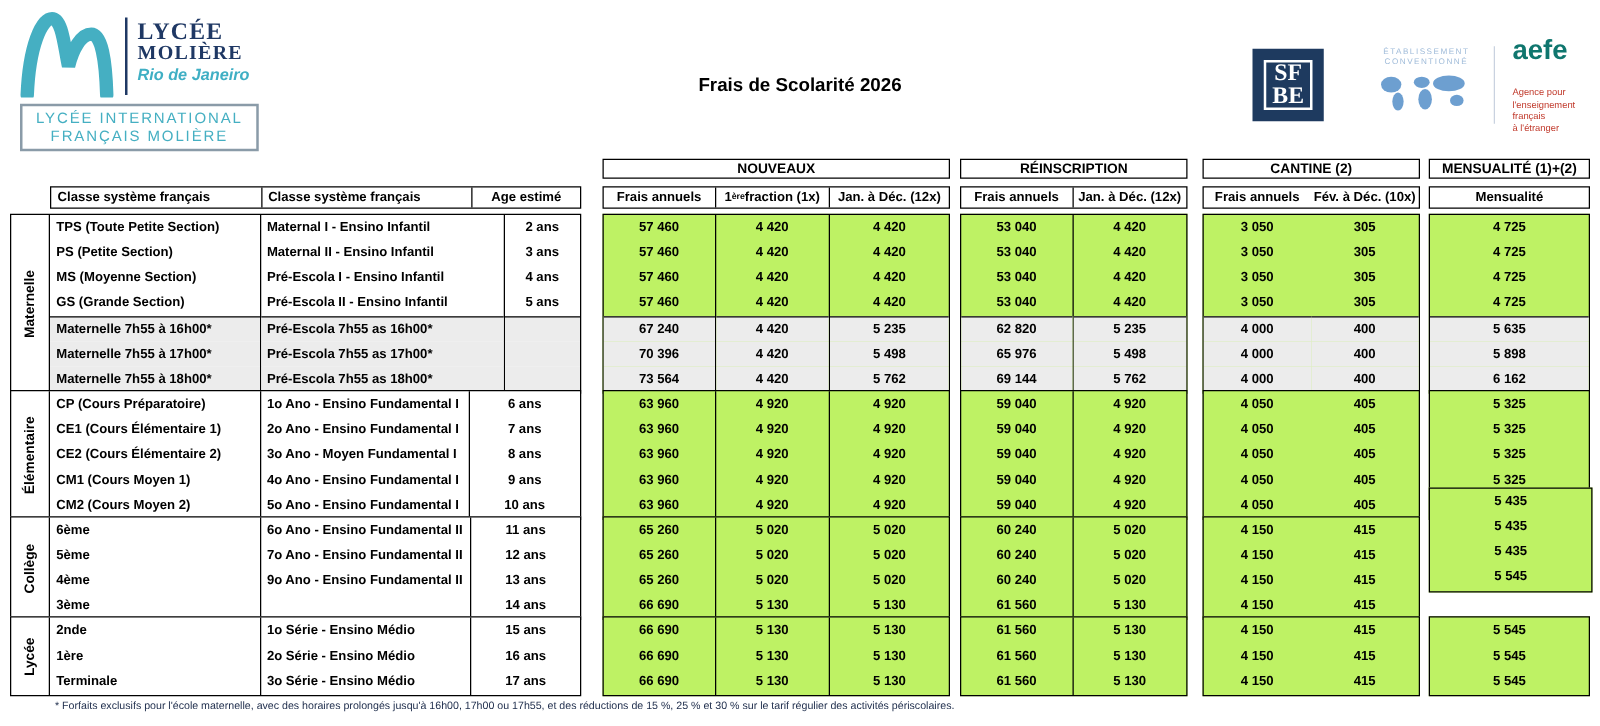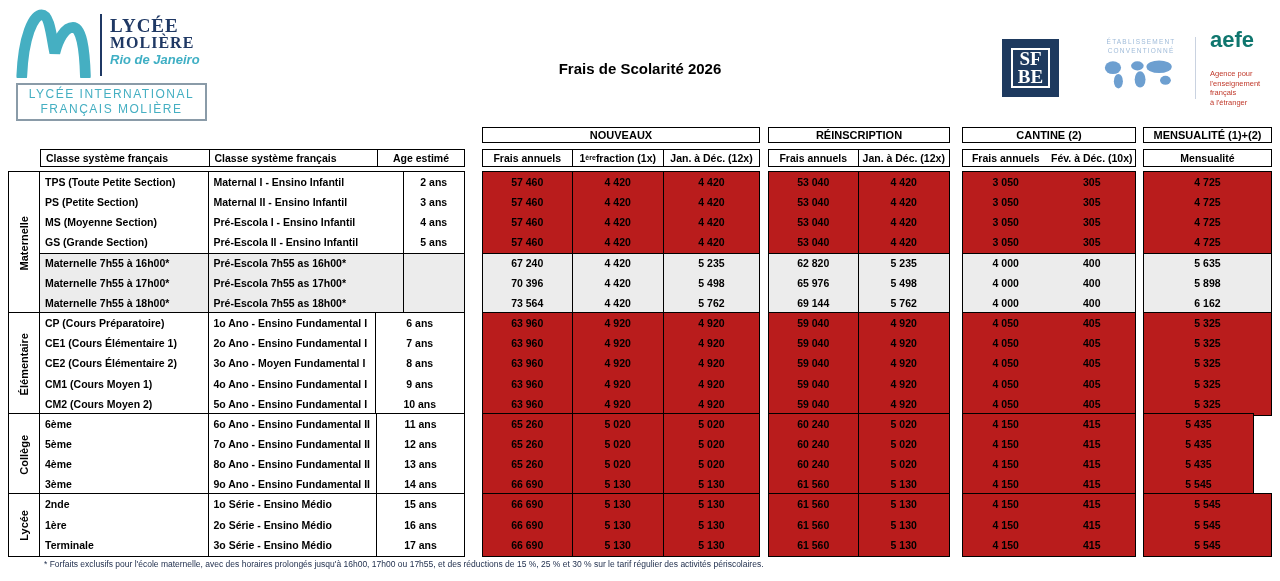--- a/index.html
+++ b/index.html
@@ -50,21 +50,21 @@
   .gx0{left:482px;width:278px;} .gx1{left:768px;width:182px;}
   .gx2{left:962px;width:174px;} .gx3{left:1143px;width:129px;}
   .lhx{left:40px;width:425px;}
 
   
   .sec-left{position:absolute;left:8px;width:457px;border:1.5px solid #000;box-sizing:border-box;
             background:#fff;display:flex;}
   .sec-label{width:30px;border-right:1.5px solid #000;display:flex;align-items:center;justify-content:center;}
   .sec-label span{writing-mode:vertical-rl;transform:rotate(180deg);font-weight:bold;font-size:11px;white-space:nowrap;}
   .sec-col{display:flex;flex-direction:column;box-sizing:border-box;}
-  .sec-box{position:absolute;border:1.5px solid #000;box-sizing:border-box;background:#b91c1c;display:flex;}
+  .sec-box{position:absolute;border:1.5px solid #000;box-sizing:border-box;background:#bef264;display:flex;}
   .row{height:20.15px;box-sizing:border-box;display:flex;align-items:center;
        font-weight:bold;font-size:10.5px;white-space:nowrap;overflow:hidden;}
   .row.txt{justify-content:flex-start;padding-left:5px;}
   .row.num{justify-content:center;}
   .row.shaded{background:#ECECEC;}
   .row.divider{border-top:1.5px solid #000;}
 
   
   .footnote{position:absolute;left:44px;top:559px;width:1000px;
             font-size:8.5px;font-weight:normal;color:#1C2B4A;}
@@ -366,21 +366,20 @@
         </div>
         <div class="sec-col vline" style="width: 168.5px;">
           <div class="row txt">6ème</div>
           <div class="row txt">5ème</div>
           <div class="row txt">4ème</div>
           <div class="row txt">3ème</div>
         </div>
         <div class="sec-col vline" style="width: 168.5px;">
           <div class="row txt">6o Ano - Ensino Fundamental II</div>
           <div class="row txt">7o Ano - Ensino Fundamental II</div>
-          <div class="row txt">8o Ano - Ensino Fundamental II</div>
           <div class="row txt">9o Ano - Ensino Fundamental II</div>
         </div>
         <div class="sec-col" style="flex: 1 1 0%;">
           <div class="row num">11 ans</div>
           <div class="row num">12 ans</div>
           <div class="row num">13 ans</div>
           <div class="row num">14 ans</div>
         </div>
       </div>
       <div class="sec-box" style="left: 482px; width: 278px; top: 412.8px; height: 83.6px;">
@@ -424,21 +423,21 @@
           <div class="row num">4 150</div>
           <div class="row num">4 150</div>
         </div>
         <div class="sec-col" style="flex: 1 1 0%;">
           <div class="row num">415</div>
           <div class="row num">415</div>
           <div class="row num">415</div>
           <div class="row num">415</div>
         </div>
       </div>
-      <div class="sec-box" style="left: 1143px; width: 111px; top: 413px; height: 83.6px;">
+      <div class="sec-box" style="left: 1143px; width: 131px; top: 390px; height: 83.6px;">
         <div class="sec-col" style="flex: 1 1 0%;">
           <div class="row num">5 435</div>
           <div class="row num">5 435</div>
           <div class="row num">5 435</div>
           <div class="row num">5 545</div>
         </div>
       </div>
       <div class="sec-left" style="top: 493.4px; height: 63.45px;">
         <div class="sec-label">
           <span>Lycée</span>

